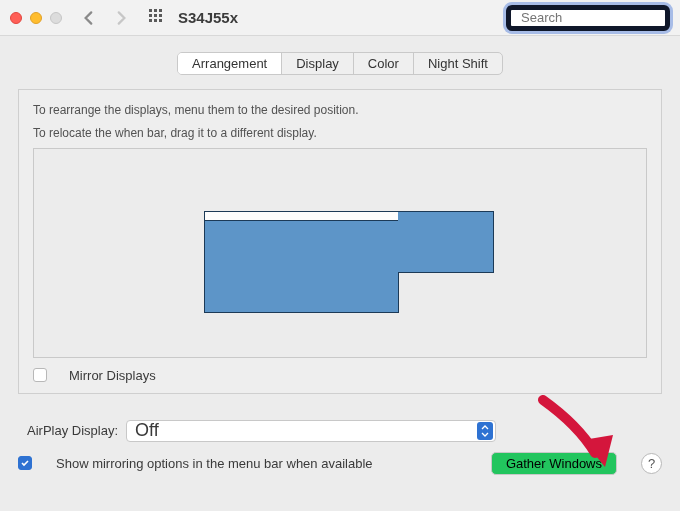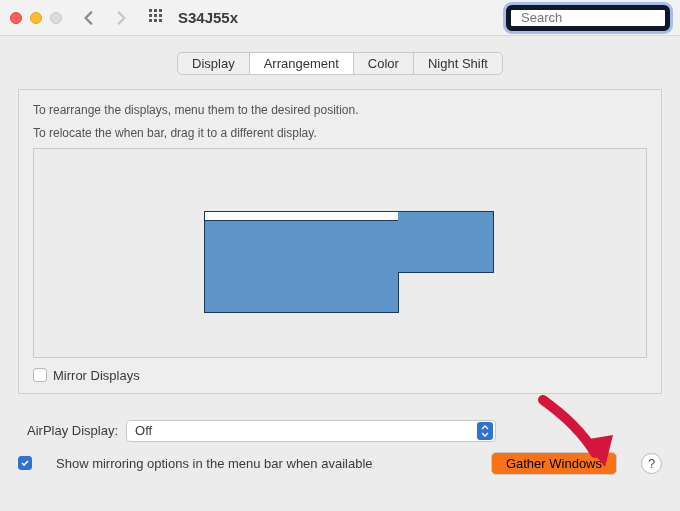--- a/index.html
+++ b/index.html
@@ -77,43 +77,43 @@
   }
   .display.primary::before {
     content: ""; position: absolute; top: -1px; left: -1px; right: -1px;
     height: 8px; background: #fdfdfd; border: 1px solid #1c3a57; border-bottom: 1px solid #1c3a57;
   }
   .display.secondary {
     left: 364px; top: 62px; width: 96px; height: 62px;
     border-left: none;
   }
 
-  .row { display: flex; align-items: center; margin-top: 10px; gap: 6px; }
+  .row { display: flex; align-items: center; margin-top: 10px; gap: 22px; }
   .chk {
     width: 14px; height: 14px; border: 1px solid #b8b8b8; border-radius: 3px;
     background: #fff; display: inline-flex; align-items: center; justify-content: center;
   }
   .chk.checked { background: #2e72d2; border-color: #2e72d2; }
   .chk.checked svg { display: block; }
   .chk svg { display: none; }
 
   .footer { padding: 4px 18px 12px; }
   .airplay-row { display: flex; align-items: center; gap: 8px; margin: 8px 9px 10px; }
   .select {
     display: flex; align-items: center; justify-content: space-between;
     width: 370px; height: 22px; background: #fff;
     border: 1px solid #c8c8c8; border-radius: 4px; padding: 0 2px 0 8px;
-    font-size: 13px;
+    font-size: 18px;
   }
   .select .arrows {
     width: 16px; height: 18px; background: #2e72d2; border-radius: 3px;
     display: flex; flex-direction: column; align-items: center; justify-content: center;
   }
   .btn {
-    background: #f97316; border: 1px solid #c8c8c8; border-radius: 5px;
+    background: #22c55e; border: 1px solid #c8c8c8; border-radius: 5px;
     padding: 3px 14px; font-size: 13px;
   }
   .help {
     width: 21px; height: 21px; border: 1px solid #b8b8b8; border-radius: 50%;
     background: #fff; display: inline-flex; align-items: center; justify-content: center;
     font-size: 13px; color: #555;
   }
   .bottom-row { display: flex; align-items: center; gap: 24px; }
   .bottom-row .spacer { flex: 1; }
 
@@ -159,22 +159,22 @@
     <svg width="13" height="13" viewBox="0 0 16 16">
         <circle cx="7" cy="7" r="5" stroke="#8a8a8a" stroke-width="1.6" fill="none"></circle>
         <line x1="11" y1="11" x2="15" y2="15" stroke="#8a8a8a" stroke-width="1.6"></line>
       </svg>
     <input placeholder="Search" style="">
   </div>
 </div>
 
 <div class="panel">
   <div class="segmented">
+    <div class="seg active">Arrangement</div>
     <div class="seg">Display</div>
-    <div class="seg active">Arrangement</div>
     <div class="seg">Color</div>
     <div class="seg">Night Shift</div>
   </div>
 
   <div class="box">
     <div class="instr">To rearrange the displays, menu them to the desired position.</div>
     <div class="instr">To relocate the when bar, drag it to a different display.</div>
 
     <div class="canvas">
       <div class="display primary"></div>

